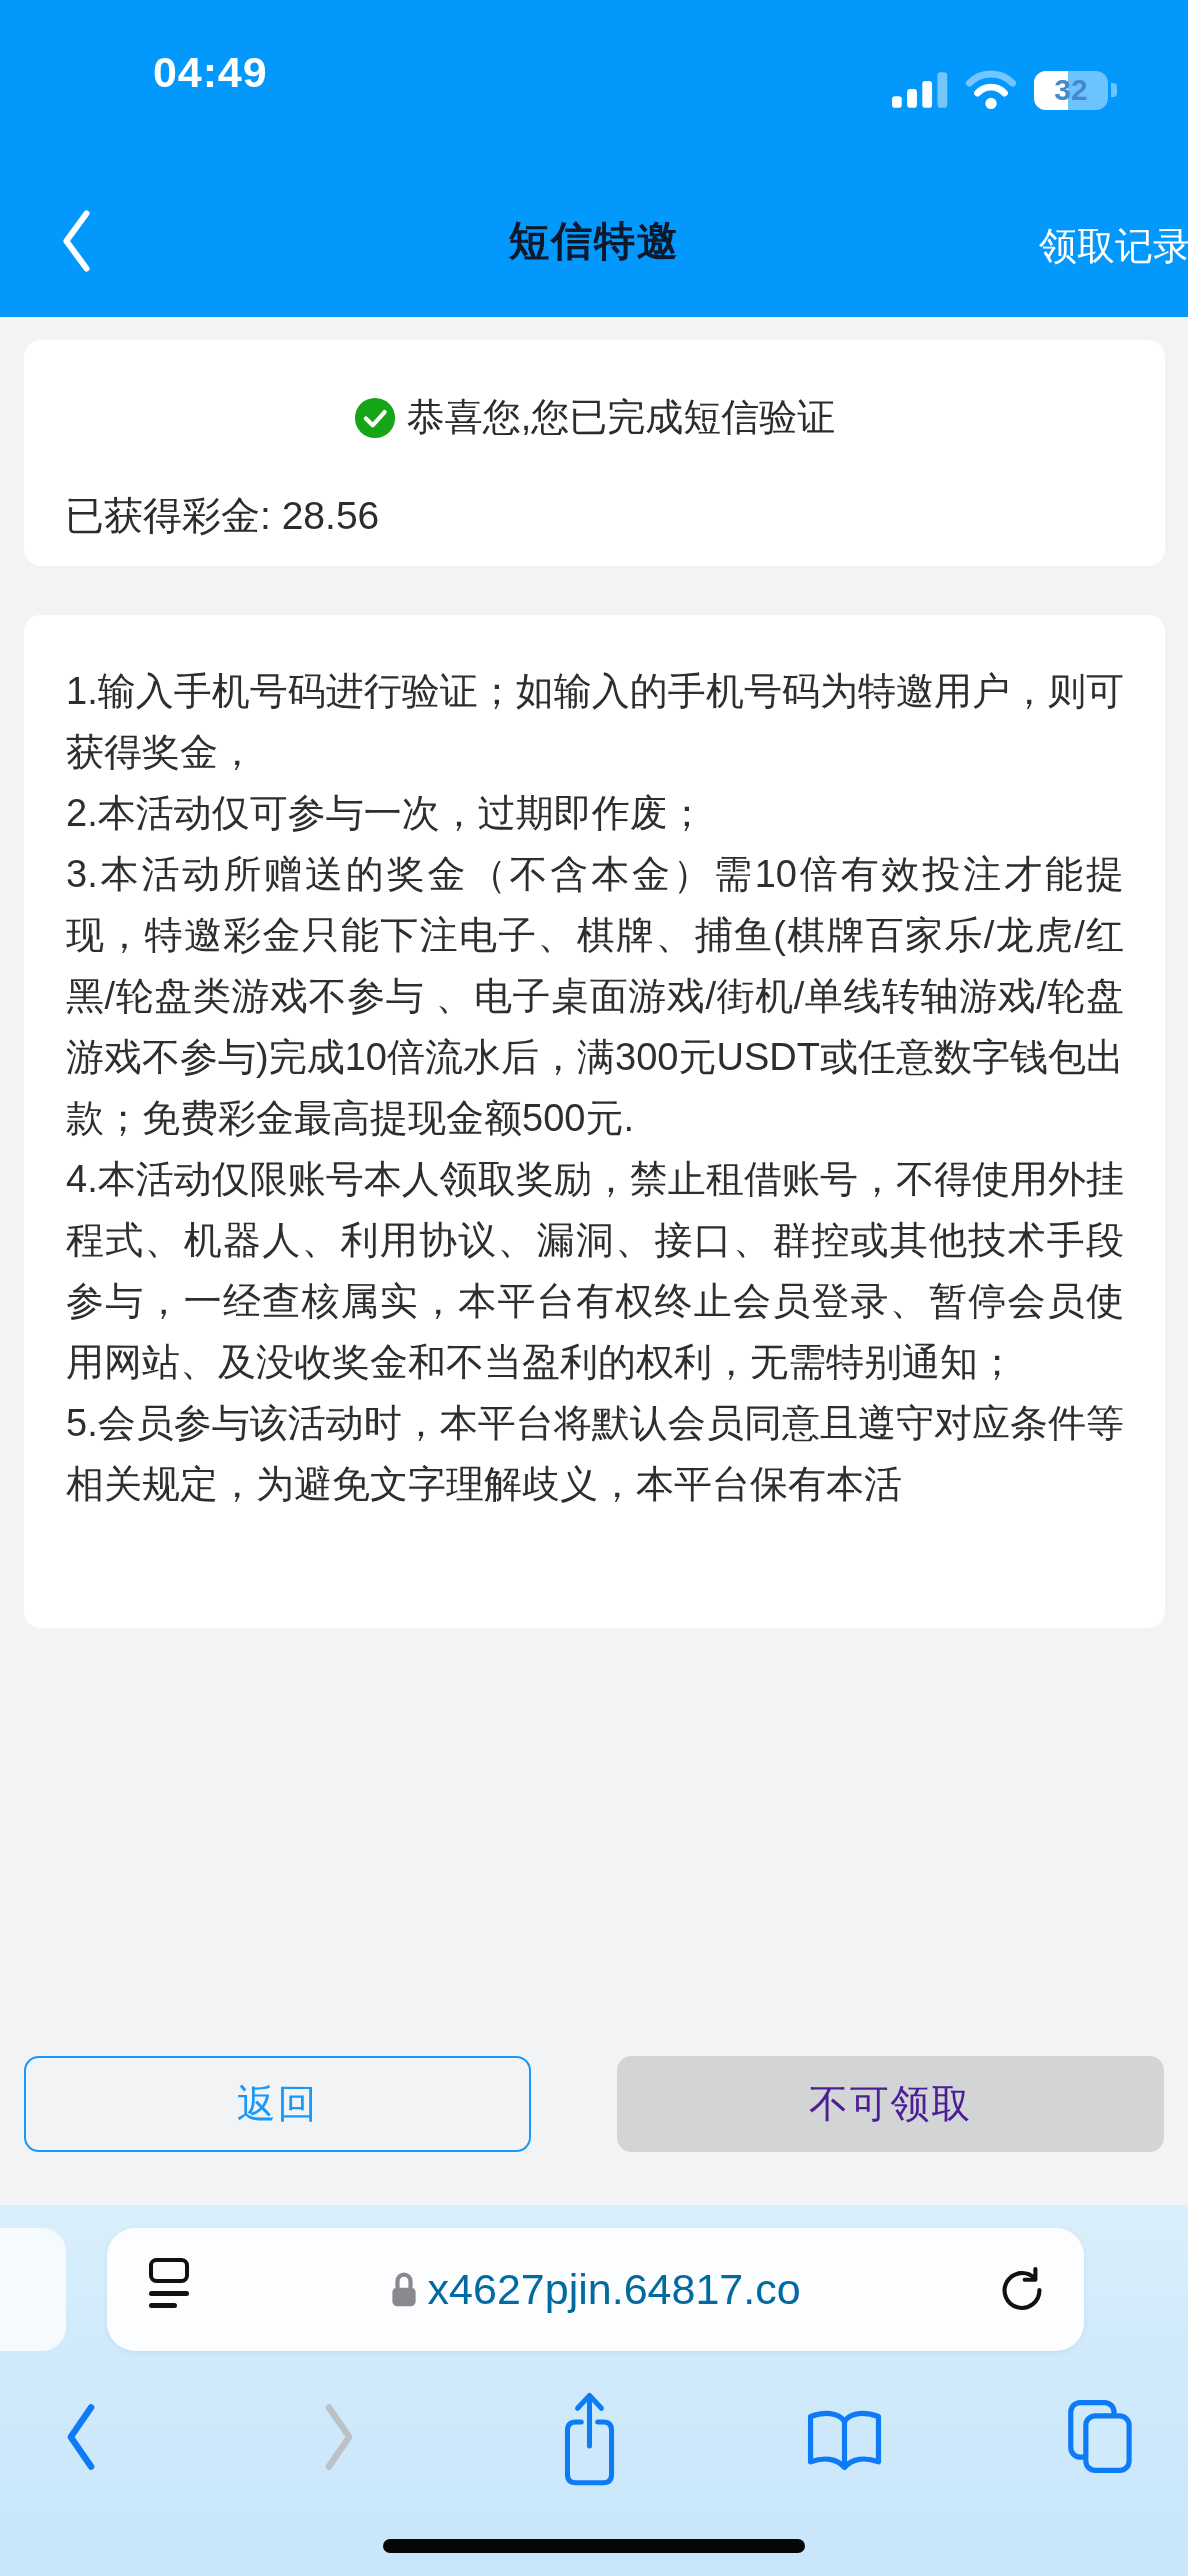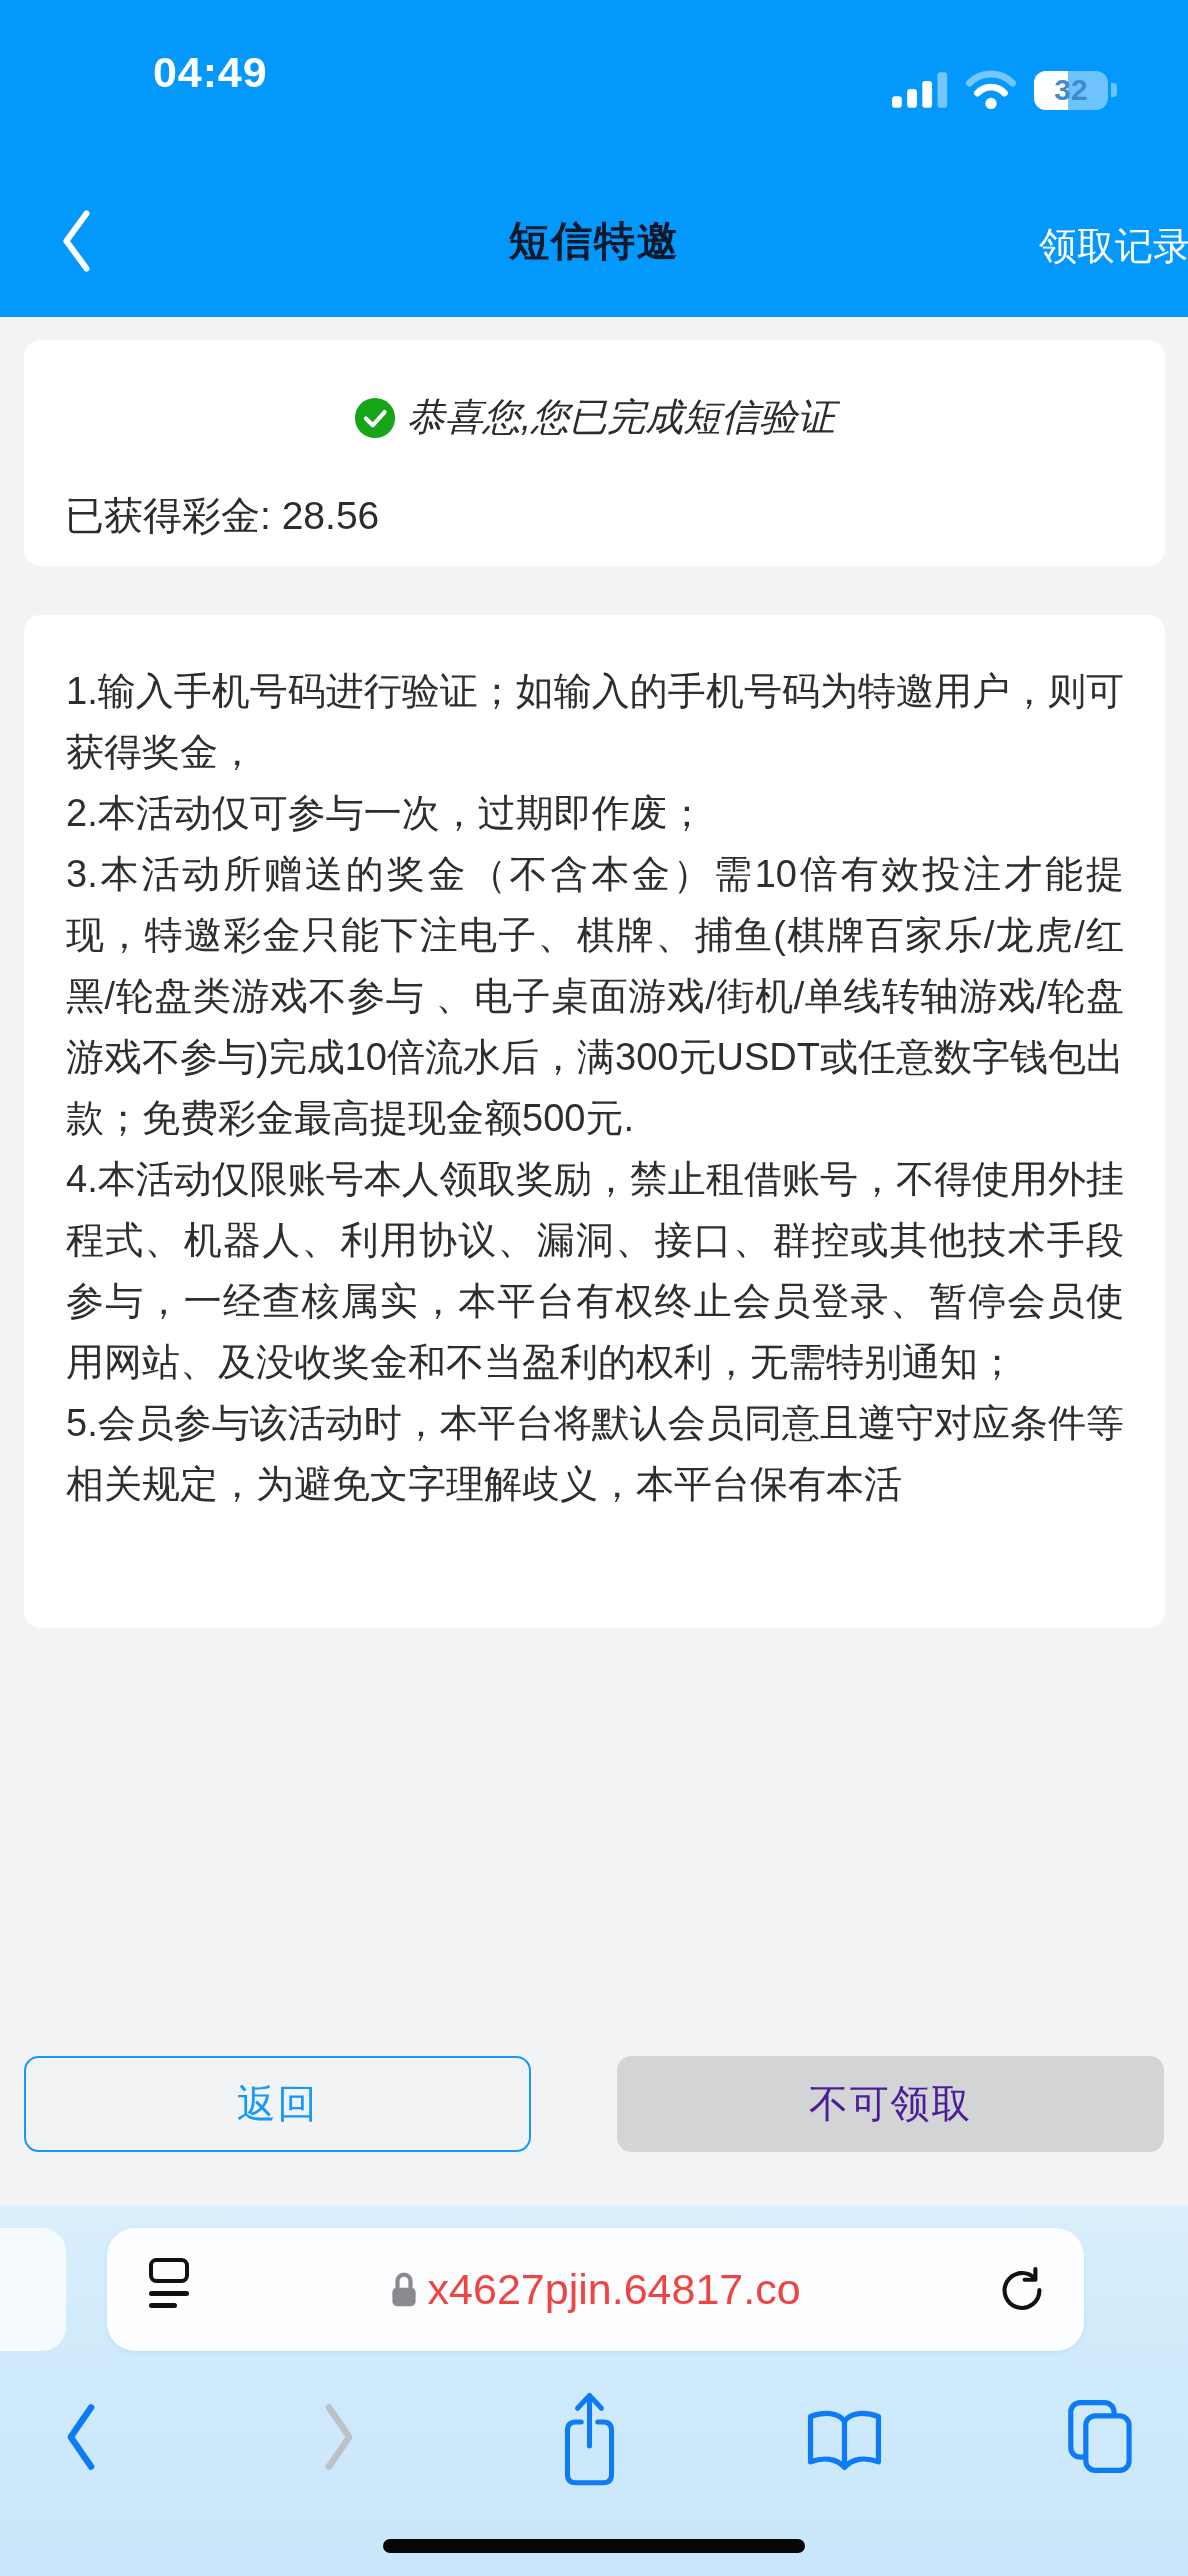--- a/index.html
+++ b/index.html
@@ -22,21 +22,21 @@
   .battery-nub{position:absolute;right:-9.2px;top:12px;width:6.4px;height:14.7px;background:rgba(255,255,255,.42);border-radius:0 3.7px 3.7px 0;}
 
   .nav-back{left:55px;top:208px;width:41px;height:66px;cursor:pointer;}
   .nav-title{left:0;top:214px;width:1188px;text-align:center;color:#0f172a;font-size:41px;font-weight:700;letter-spacing:1.8px;}
   .nav-action{right:20px;top:221px;color:#fff;font-size:38px;cursor:pointer;}
 
   
   .card{left:24px;width:1141px;background:#fff;border-radius:16.6px;box-sizing:border-box;}
   .result-card{top:340px;height:226px;padding-top:52px;}
   .result-row{display:flex;align-items:center;justify-content:center;gap:11px;
-    font-size:38px;color:#2c2c2c;font-style:italic;}
+    font-size:38px;color:#2c2c2c;}
   .bonus{margin-top:46px;padding-left:41px;font-size:39px;color:#2c2c2c;}
 
   .terms-card{top:615px;height:1013px;padding:46px 41px 0 42px;overflow:hidden;}
   .terms-card p{margin:0;font-size:38px;line-height:61px;color:#2e2e2e;text-align:justify;}
 
   
   .btn{top:2056px;height:96px;border-radius:14.7px;display:flex;align-items:center;justify-content:center;
     font-size:39px;box-sizing:border-box;letter-spacing:1.8px;cursor:pointer;font-family:inherit;}
   .btn-return{left:24px;width:507px;border:2.8px solid #1798fb;color:#1798fb;background:transparent;}
   .btn-claim{left:617px;width:547px;border:none;background:#d3d4d6;color:#4c1d95;}
@@ -45,21 +45,21 @@
   .safari-bar{top:2205px;left:0;width:1188px;height:371px;
     background:linear-gradient(180deg,#daeffc 0%,#cfeafb 45%,#c9e6fa 100%);}
   .tab-peek{left:0;top:23px;width:66px;height:123px;background:#f5fafd;border-radius:0 24px 24px 0;cursor:pointer;}
   .url-bar{left:107px;top:23px;width:977px;height:123px;background:#fbfdfe;border-radius:28px;cursor:text;
     box-shadow:0 1.8px 5.5px rgba(80,120,150,.10);}
   .reader-icon{position:absolute;left:42px;top:29.5px;width:41px;height:64px;cursor:pointer;}
   .reader-box{width:40px;height:25px;border:4.6px solid #111;border-radius:7.4px;box-sizing:border-box;}
   .reader-line1{width:40px;height:5.5px;background:#111;border-radius:2.8px;margin-top:8.3px;}
   .reader-line2{width:28px;height:5.5px;background:#111;border-radius:2.8px;margin-top:6.4px;}
   .url-center{position:absolute;left:0;top:0;width:100%;height:100%;display:flex;align-items:center;justify-content:center;gap:9.2px;}
-  .url-text{font-size:43px;color:#ef4444;}
+  .url-text{font-size:43px;color:#0369a1;}
   .reload{position:absolute;right:37px;top:37px;cursor:pointer;}
 
   .tb-icon{position:absolute;cursor:pointer;}
   .home-indicator{left:383px;top:334px;width:422px;height:14px;border-radius:7.4px;background:#070707;cursor:grab;}
 </style>
 </head>
 <body>
 
 <div class="abs blue-header">
 

